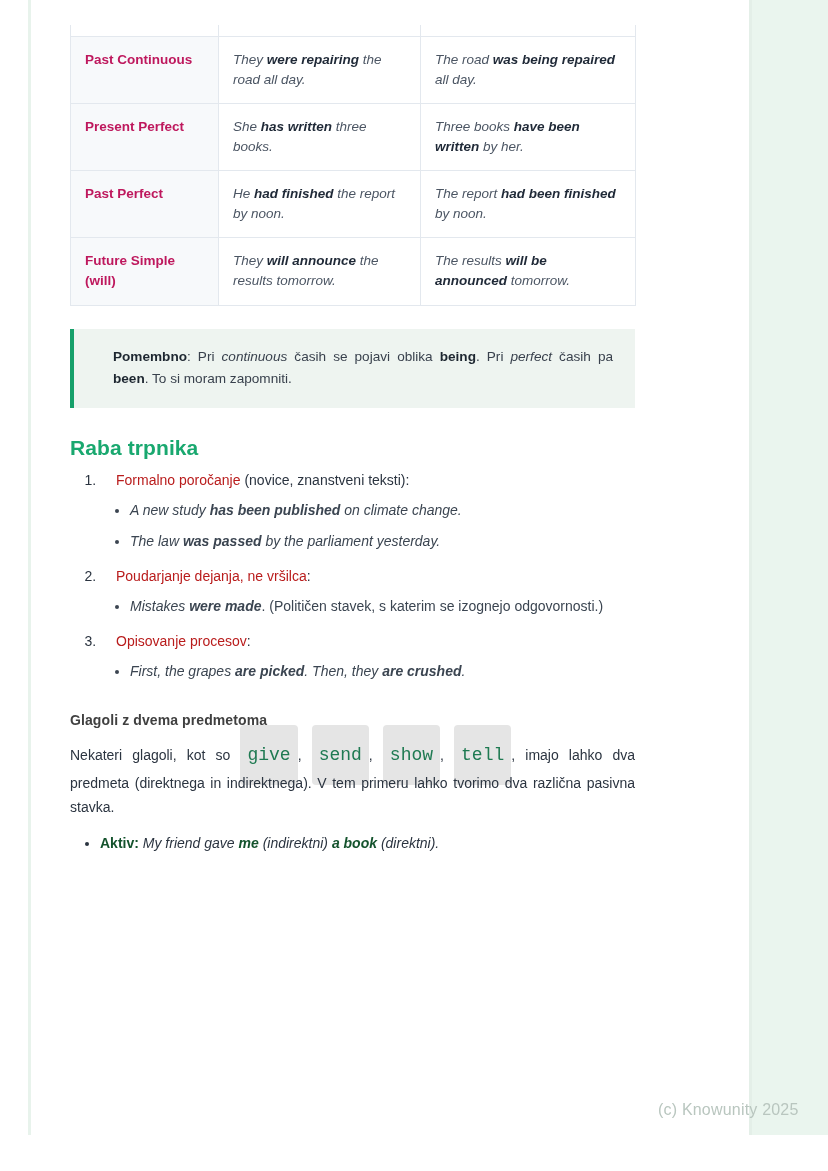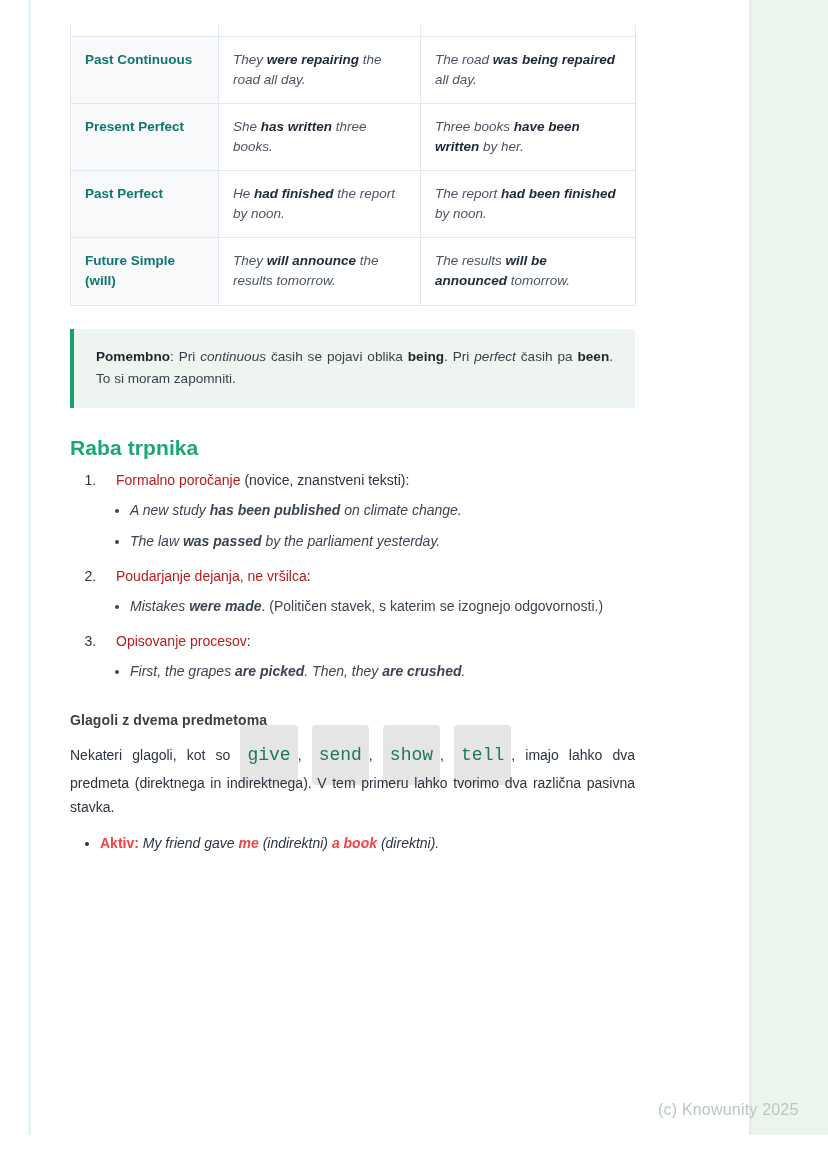--- a/index.html
+++ b/index.html
@@ -83,36 +83,36 @@
     line-height: 1.45;
   }
   table.tense-table tr.top-clip td {
     border-top: none;
     padding: 0;
     height: 11px;
   }
   table.tense-table td.label {
     background: #f7f9fb;
     font-weight: bold;
-    color: #0f766e;
+    color: #be185d;
   }
   table.tense-table td.sent {
     background: #ffffff;
     color: #4b5563;
     font-style: italic;
   }
   table.tense-table td.sent b { color: #1f2937; }
   
   .callout {
     margin: 23px 0 0 26px;
     width: 565px;
     box-sizing: border-box;
     background: #eef4f0;
     border-left: 4px solid #16a06a;
-    padding: 17px 22px 18px 22px;
+    padding: 17px 22px 18px 39px;
     font-size: 13.6px;
     line-height: 1.65;
     color: #39414d;
     text-align: justify;
   }
   .callout b { color: #1d2630; }
   .callout i { color: #39414d; }
 
   
   h2.sec {
@@ -178,21 +178,21 @@
   ul.bullets {
     margin: 14px 0 0 26px;
     padding-left: 30px;
     list-style: disc;
     font-size: 14px;
   }
   ul.bullets li {
     line-height: 1.5;
     color: #2b3440;
   }
-  ul.bullets li b { color: #ef4444; }
+  ul.bullets li b { color: #14532d; }
   ul.bullets li i { font-style: italic; }
 
   .watermark {
     position: absolute;
     left: 658px;
     top: 1101px;
     font-size: 16px;
     color: #b9c6bf;
     letter-spacing: 0.2px;
   }

